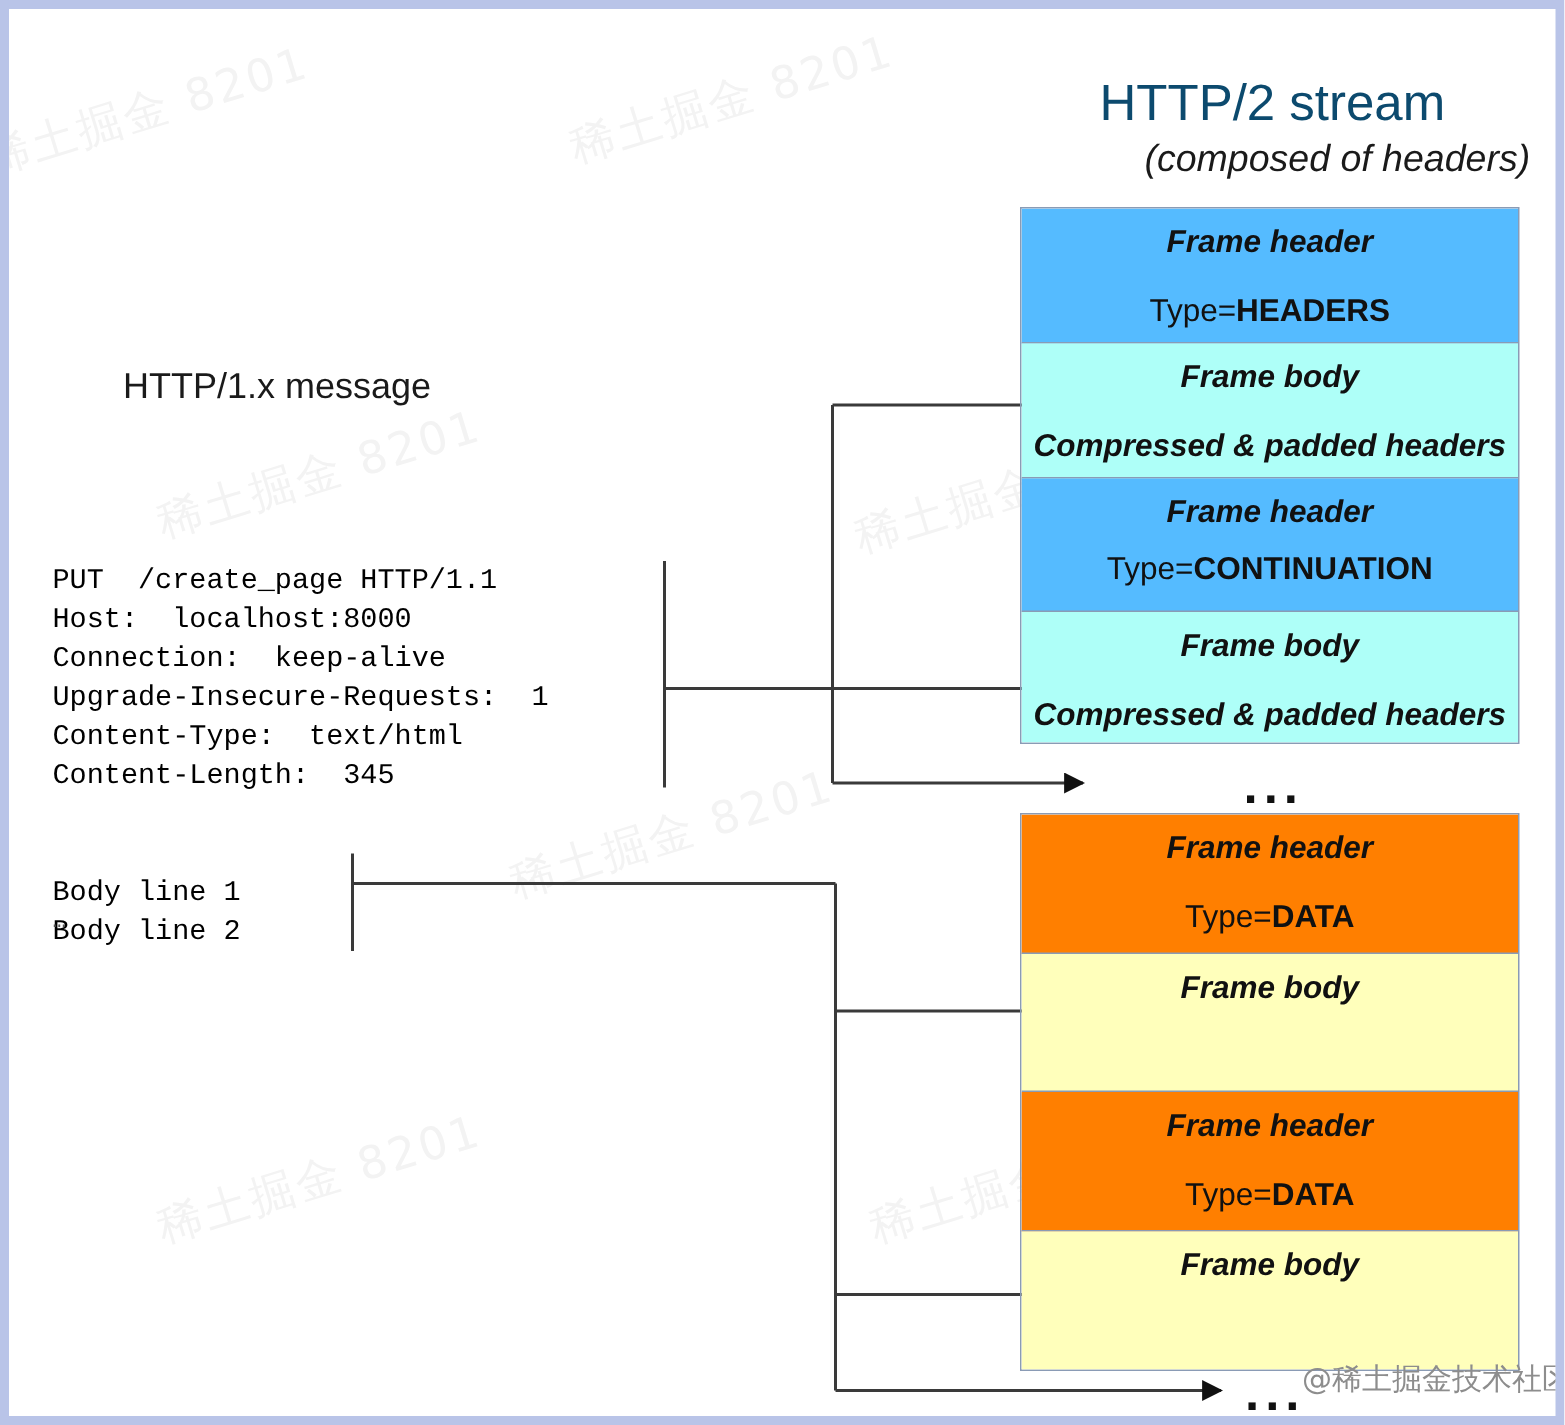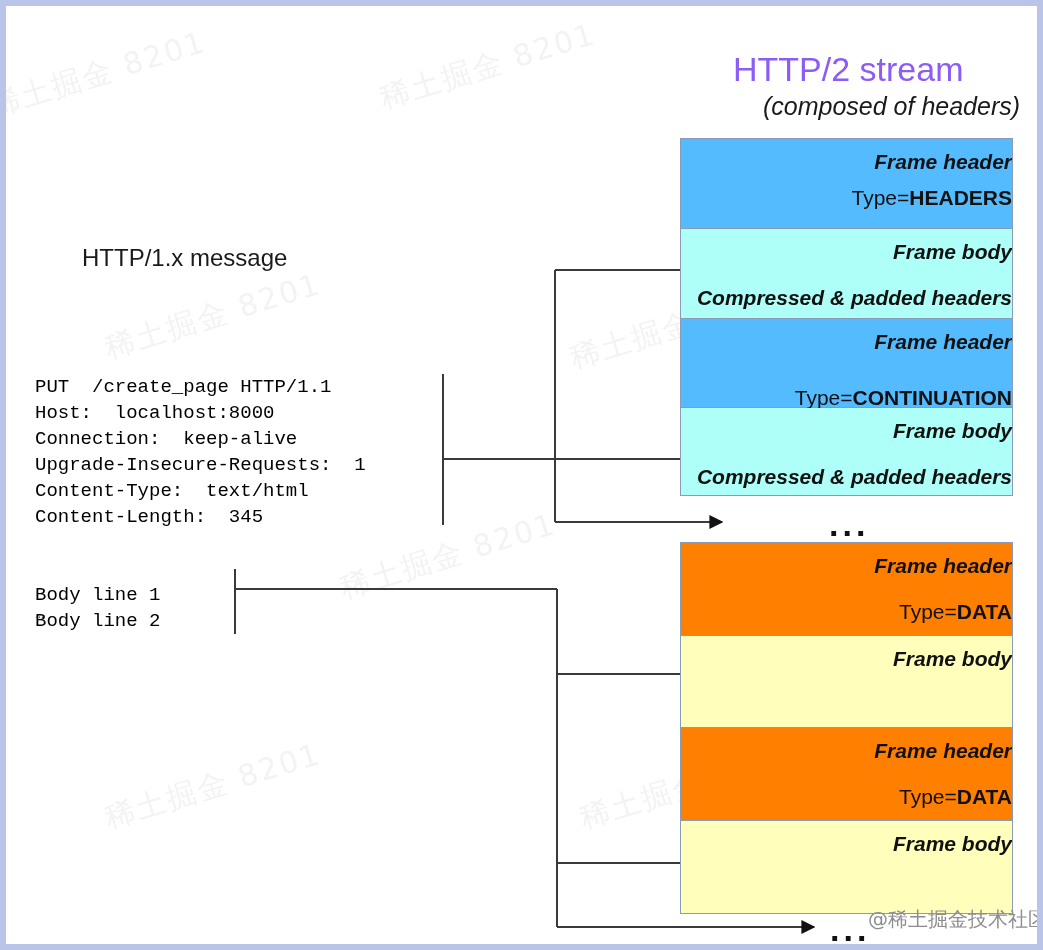--- a/index.html
+++ b/index.html
@@ -34,21 +34,21 @@
     white-space: nowrap;
     user-select: none;
     pointer-events: none;
     letter-spacing: 2px;
   }
 
   
   .h2-title {
     position: absolute;
     font-size: 34px;
-    color: #8b5cf6;
+    color: #0c4a6e;
     white-space: nowrap;
     font-family: "Liberation Sans", sans-serif;
   }
   .h2-sub {
     position: absolute;
     font-size: 25px;
     font-style: italic;
     color: #1a1a1a;
     white-space: nowrap;
     font-family: "Liberation Sans", sans-serif;
@@ -84,21 +84,21 @@
     box-sizing: border-box;
     border: 1px solid #8a9bb5;
     overflow: hidden;
   }
   .frame-cell {
     box-sizing: border-box;
     position: relative;
     border-bottom: 1px solid #8a9bb5;
     display: flex;
     flex-direction: column;
-    align-items: flex-end;
+    align-items: center;
     justify-content: flex-start;
   }
   .frame-cell:last-child { border-bottom: none; }
 
   .cell-line1 {
     font-style: italic;
     font-weight: bold;
     font-size: 21px;
     color: #111;
     font-family: "Liberation Sans", sans-serif;
@@ -209,31 +209,31 @@
 
       <line x1="551" y1="857" x2="693" y2="857" stroke="#3a3a3a" stroke-width="2" marker-end="url(#arrow)"></line>
 
       <line x1="551" y1="921" x2="808" y2="921" stroke="#3a3a3a" stroke-width="2" marker-end="url(#arrow)"></line>
     </svg>
 
     <div class="stack" style="left:674px; top:132px; width:333px; height:358px;">
 
       <div class="frame-cell" style="height:90px; background:#55bbff;">
         <div class="cell-line1" style="margin-top:11px;">Frame header</div>
-        <div class="cell-line2" style="margin-top:12px;"><span>Type=</span><b>HEADERS</b></div>
+        <div class="cell-line2" style="margin-top:22px;"><span>Type=</span><b>HEADERS</b></div>
       </div>
 
       <div class="frame-cell" style="height:90px; background:#aefff8;">
         <div class="cell-line1" style="margin-top:11px;">Frame body</div>
         <div class="cell-line2-it" style="margin-top:22px;">Compressed &amp; padded headers</div>
       </div>
 
       <div class="frame-cell" style="height:89px; background:#55bbff;">
         <div class="cell-line1" style="margin-top:11px;">Frame header</div>
-        <div class="cell-line2" style="margin-top:32px;"><span>Type=</span><b>CONTINUATION</b></div>
+        <div class="cell-line2" style="margin-top:14px;"><span>Type=</span><b>CONTINUATION</b></div>
       </div>
 
       <div class="frame-cell" style="height:87px; background:#aefff8;">
         <div class="cell-line1" style="margin-top:11px;">Frame body</div>
         <div class="cell-line2-it" style="margin-top:22px;">Compressed &amp; padded headers</div>
       </div>
     </div>
 
     <div class="dots" style="left:823px; top:501px;">...</div>
 

